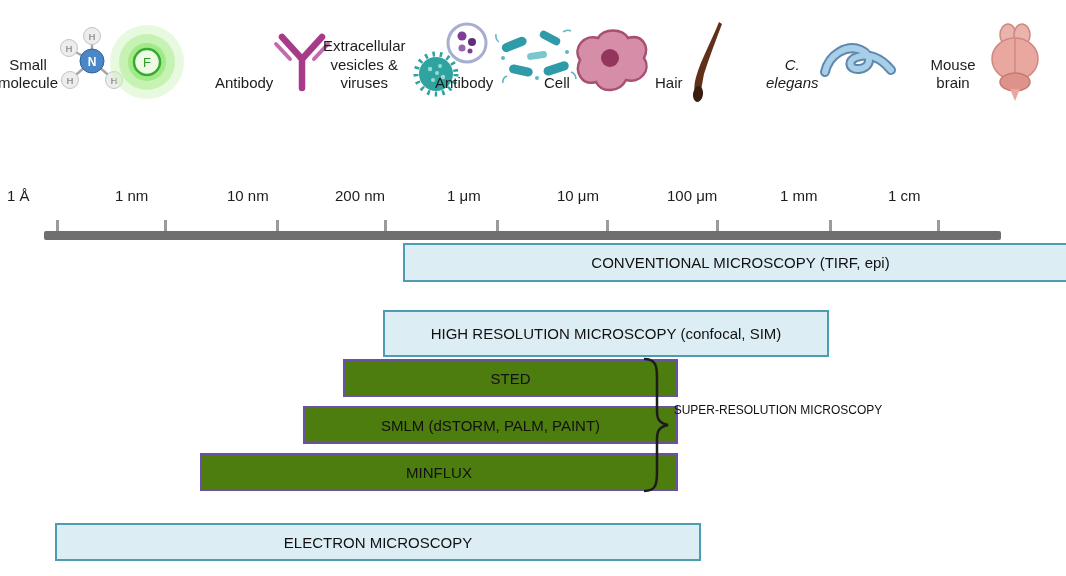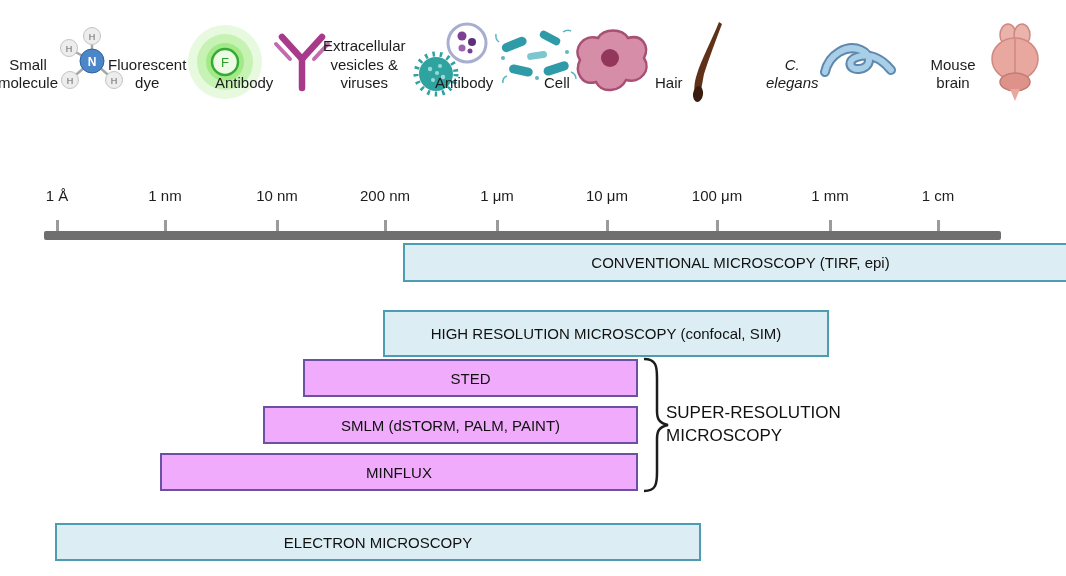--- a/index.html
+++ b/index.html
@@ -8,35 +8,35 @@
     font-family:"Liberation Sans",sans-serif;color:#1c1c1c;overflow:hidden;
   }
   .col{position:absolute;top:8px;width:124px;display:flex;flex-direction:row;align-items:center;}
   .obj-label{
     height:66px;display:flex;align-items:flex-end;justify-content:center;
     text-align:center;font-size:15px;line-height:1.25;color:#1c1c1c;
   }
   .obj-label.italic{font-style:italic;}
   .icon-box{height:100px;display:flex;align-items:center;justify-content:center;margin-top:4px;}
   .size-label{
-    position:absolute;top:187px;width:100px;text-align:center;font-size:15px;
+    position:absolute;top:187px;width:100px;text-align:left;font-size:15px;
     transform:translateX(-50%);color:#1c1c1c;
   }
   .axis{position:absolute;left:44px;top:231px;width:957px;height:9px;background:#6f6f6f;border-radius:2px;}
   .tick{position:absolute;top:-11px;width:3px;height:11px;background:#9b9b9b;}
   .bar{
     position:absolute;display:flex;align-items:center;justify-content:center;
     font-size:15px;color:#111;box-sizing:border-box;text-align:center;
   }
   .bar.cyan{background:#dceef4;border:2px solid #4d9cb2;}
-  .bar.purple{background:#f0abfc;border:2px solid #6a51a3;}
+  .bar.purple{background:#4d7c0f;border:2px solid #6a51a3;margin-left:40px;}
   .brace-svg{position:absolute;left:641px;top:356px;}
   .brace-label{
-    position:absolute;left:666px;top:402px;width:224px;
-    font-size:17px;line-height:1.35;color:#111;
+    position:absolute;left:666px;top:402px;width:224px;text-align:center;
+    font-size:12px;line-height:1.35;color:#111;
   }
 </style>
 </head>
 <body>
 
 <div class="canvas">
 
   <div class="col" style="left:-2px">
     <div class="obj-label">Small molecule</div>
     <div class="icon-box">
@@ -55,21 +55,20 @@
         <text x="12" y="58.5" font-size="9" text-anchor="middle" fill="#666">H</text>
         <circle cx="56" cy="55" r="8.5" fill="#ededed" stroke="#c4c4c4"></circle>
         <text x="56" y="58.5" font-size="9" text-anchor="middle" fill="#666">H</text>
         <circle cx="34" cy="36" r="12" fill="#4a86c8" stroke="#2f62a0"></circle>
         <text x="34" y="41" font-size="12" text-anchor="middle" fill="#fff" font-weight="bold">N</text>
       </svg>
     </div>
   </div>
 
   <div class="col" style="left:108px">
-    <div class="obj-label">Fluorescent dye</div>
     <div class="icon-box">
       <svg width="78" height="78" viewBox="0 0 78 78">
         <circle cx="39" cy="39" r="37" fill="#c9f2b5" opacity="0.45"></circle>
         <circle cx="39" cy="39" r="28" fill="#b0ee97" opacity="0.6"></circle>
         <circle cx="39" cy="39" r="19" fill="#8fe56f" opacity="0.65"></circle>
         <circle cx="39" cy="39" r="13" fill="#eefbe4" stroke="#35ab35" stroke-width="2.5"></circle>
         <text x="39" y="44" font-size="13" text-anchor="middle" fill="#2c9a2c">F</text>
       </svg>
     </div>
   </div>

